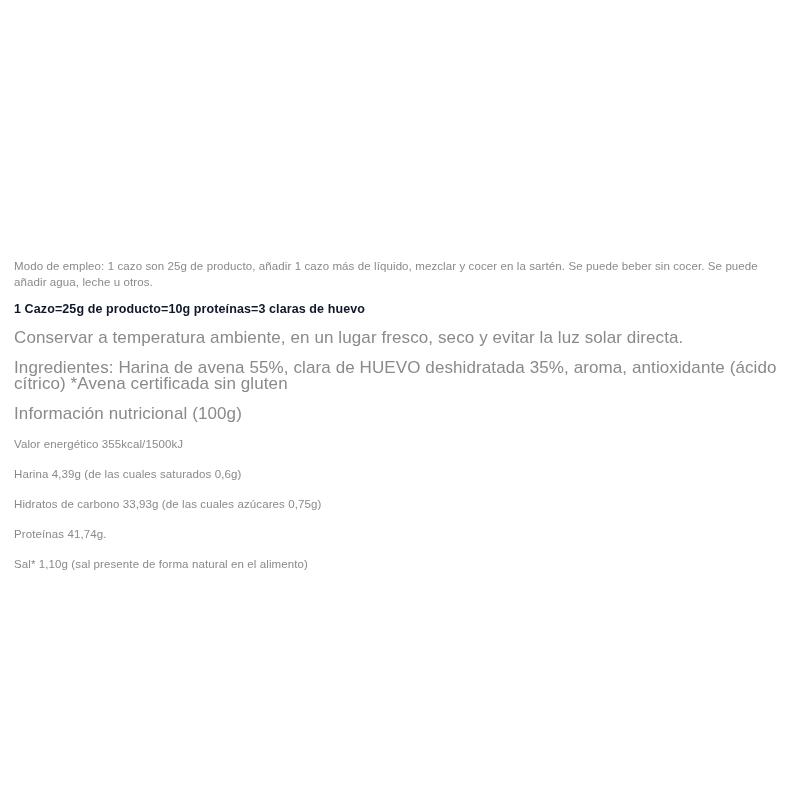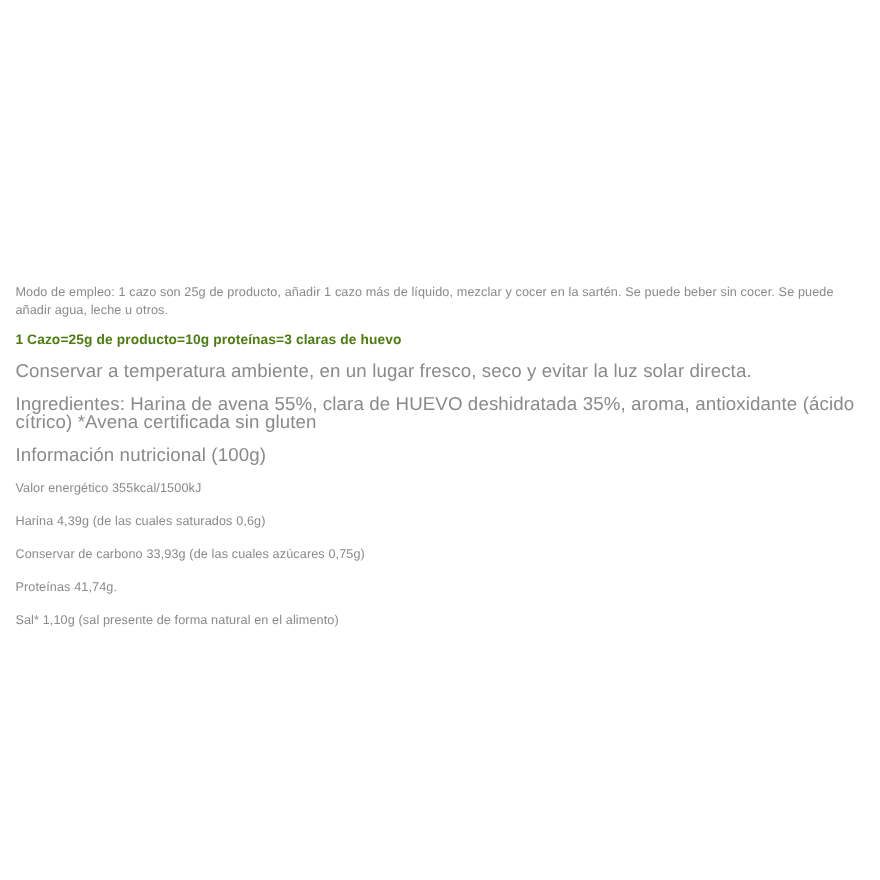--- a/index.html
+++ b/index.html
@@ -29,21 +29,21 @@
   .intro {
     font-size: 11.5px;
     line-height: 16px;
     color: #8a8a8a;
     margin: 0 0 12px 0;
     letter-spacing: 0.1px;
   }
   .headline {
     font-size: 12.5px;
     font-weight: bold;
-    color: #4d7c0f;
+    color: #0f172a;
     margin: 0 0 14px 0;
     letter-spacing: 0.1px;
   }
   .line {
     font-size: 17px;
     line-height: 16px;
     color: #8a8a8a;
     margin: 0 0 14px 0;
     letter-spacing: 0.1px;
   }
@@ -75,19 +75,19 @@
 
     <p class="line">Conservar a temperatura ambiente, en un lugar fresco, seco y evitar la luz solar directa.</p>
 
     <p class="line">Ingredientes: Harina de avena 55%, clara de HUEVO deshidratada 35%, aroma, antioxidante (ácido cítrico) *Avena certificada sin gluten</p>
 
     <p class="line">Información nutricional (100g)</p>
 
     <ul class="nutrition-list">
       <li>Valor energético 355kcal/1500kJ</li>
       <li>Harina 4,39g (de las cuales saturados 0,6g)</li>
-      <li>Conservar de carbono 33,93g (de las cuales azúcares 0,75g)</li>
+      <li>Hidratos de carbono 33,93g (de las cuales azúcares 0,75g)</li>
       <li>Proteínas 41,74g.</li>
       <li>Sal* 1,10g (sal presente de forma natural en el alimento)</li>
     </ul>
 
   </div>
 </div>
 
 </body></html>

